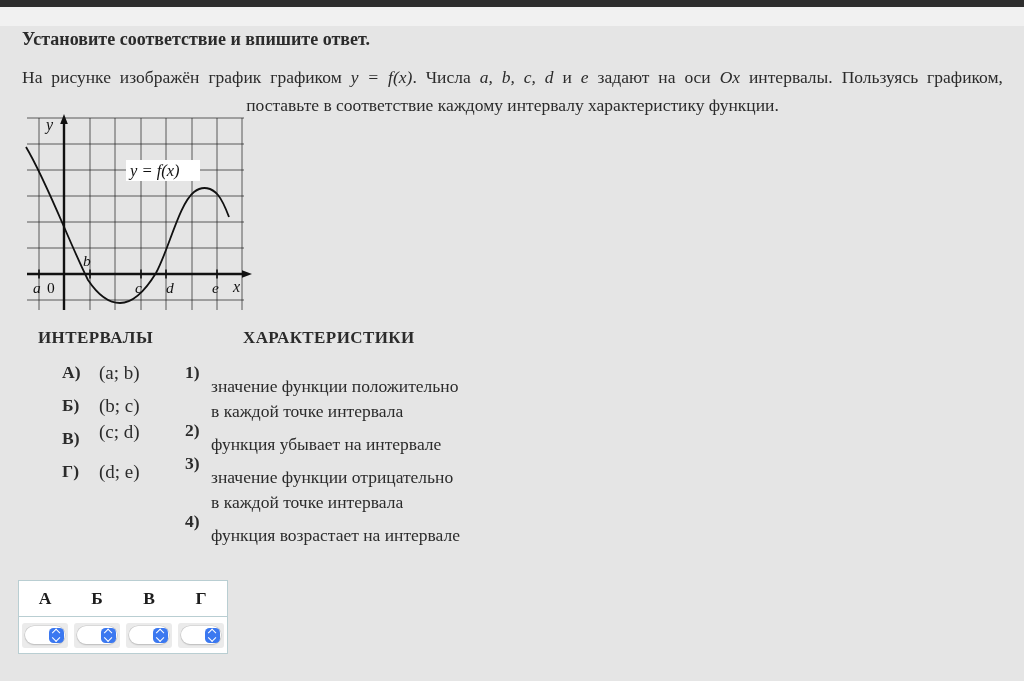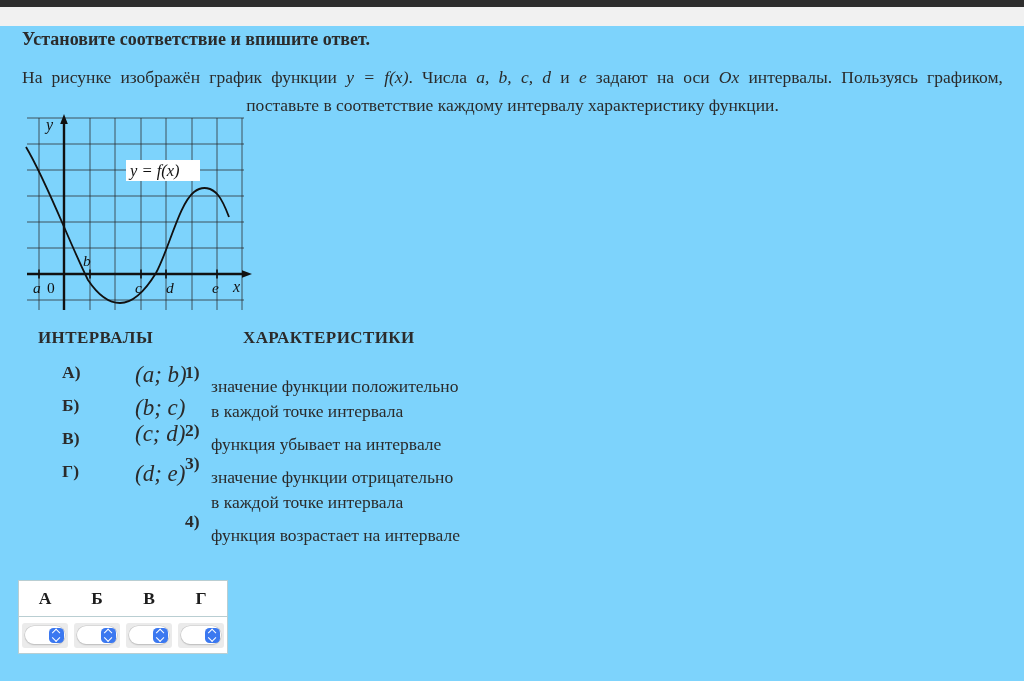--- a/index.html
+++ b/index.html
@@ -1,38 +1,38 @@
 <!DOCTYPE html>
 <html><head>
 <meta charset="utf-8">
 <style>
   html,body{margin:0;padding:0;}
   body{
     width:1024px;height:681px;background:#ffffff;
     font-family:"Liberation Serif","DejaVu Serif",serif;
     color:#2b2b2b;overflow:hidden;
   }
-  .page{position:relative;width:1024px;height:681px;background:#7dd3fc;}
+  .page{position:relative;width:1024px;height:681px;background:#e5e5e5;}
   .top-bar{position:absolute;left:0;top:0;width:1024px;height:7px;background:#2e2e2e;}
   .sub-bar{position:absolute;left:0;top:7px;width:1024px;height:19px;background:#f1f1f1;}
   .title{position:absolute;left:22px;top:29px;font-size:18px;font-weight:bold;}
   .task{position:absolute;left:22px;top:64px;width:981px;font-size:17.5px;line-height:27.5px;}
   .task .l1{text-align:justify;text-align-last:justify;}
   .task .l2{text-align:center;}
   .it{font-style:italic;}
 
   .graph{position:absolute;left:22px;top:114px;width:230px;height:200px;}
   .graph text{font-family:"Liberation Serif","DejaVu Serif",serif;}
 
   .col-head{position:absolute;font-size:17px;font-weight:bold;letter-spacing:.4px;}
   .head-int{left:38px;top:328px;}
   .head-char{left:243px;top:328px;}
 
   .int-letter{position:absolute;left:62px;width:30px;font-size:17.5px;font-weight:bold;}
-  .int-value{position:absolute;left:99px;font-size:23px;font-style:italic;margin-left:36px;}
+  .int-value{position:absolute;left:99px;font-size:19px;}
 
   .char-num{position:absolute;left:185px;width:24px;font-size:17.5px;font-weight:bold;}
   .char-text{position:absolute;left:211px;width:300px;font-size:17.5px;line-height:25px;margin-top:12px;}
 
   .instruction{position:absolute;left:20px;top:547px;font-size:17.5px;}
 
   .ans-table{position:absolute;left:18px;top:580px;width:208px;border:1px solid #b9ced2;background:#fff;}
   .ans-head{display:flex;height:35px;border-bottom:1px solid #b9ced2;}
   .ans-head .cell{flex:1;display:flex;align-items:center;justify-content:center;
                   font-weight:bold;font-size:17.5px;color:#1d1d1d;}
@@ -51,21 +51,21 @@
 </head>
 <body>
 
 <div class="page">
   <div class="top-bar"></div>
   <div class="sub-bar"></div>
 
   <div class="title">Установите соответствие и впишите ответ.</div>
 
   <div class="task">
-    <div class="l1"><span>На рисунке изображён график функции </span><span class="it">y = f(x)</span><span>. Числа </span><span class="it">a, b, c, d</span><span> и </span><span class="it">e</span><span> задают на оси </span><span class="it">Ox</span><span> интервалы. Пользуясь графиком,</span></div>
+    <div class="l1"><span>На рисунке изображён график графиком </span><span class="it">y = f(x)</span><span>. Числа </span><span class="it">a, b, c, d</span><span> и </span><span class="it">e</span><span> задают на оси </span><span class="it">Ox</span><span> интервалы. Пользуясь графиком,</span></div>
     <div class="l2">поставьте в соответствие каждому интервалу характеристику функции.</div>
   </div>
 
   <svg class="graph" viewBox="0 0 230 200" xmlns="http://www.w3.org/2000/svg">
 
     <g stroke="#2a2a2a" stroke-width="0.75">
       <line x1="17" y1="4" x2="17" y2="196"></line>
       <line x1="68" y1="4" x2="68" y2="196"></line>
       <line x1="93" y1="4" x2="93" y2="196"></line>
       <line x1="119" y1="4" x2="119" y2="196"></line>

